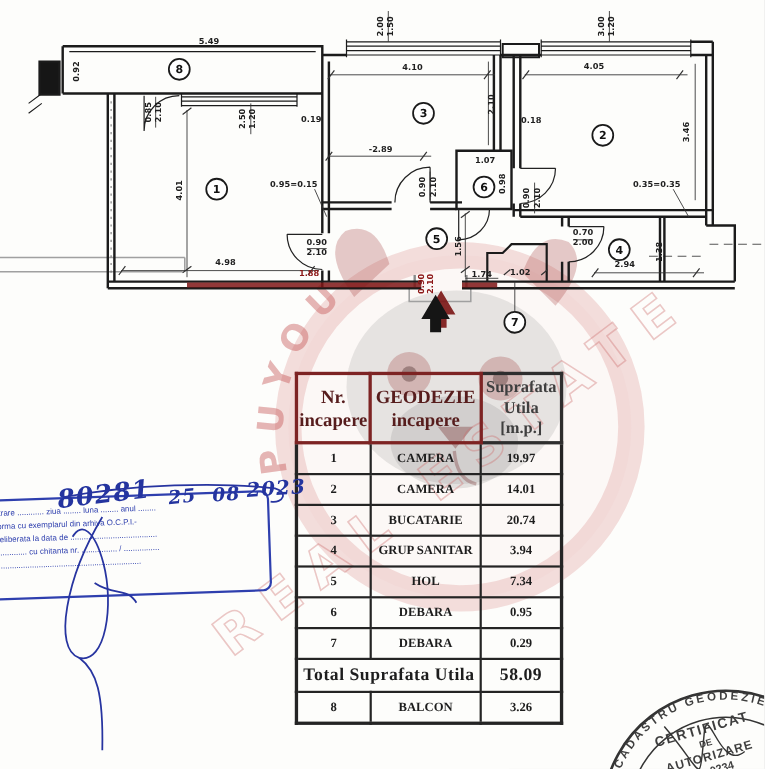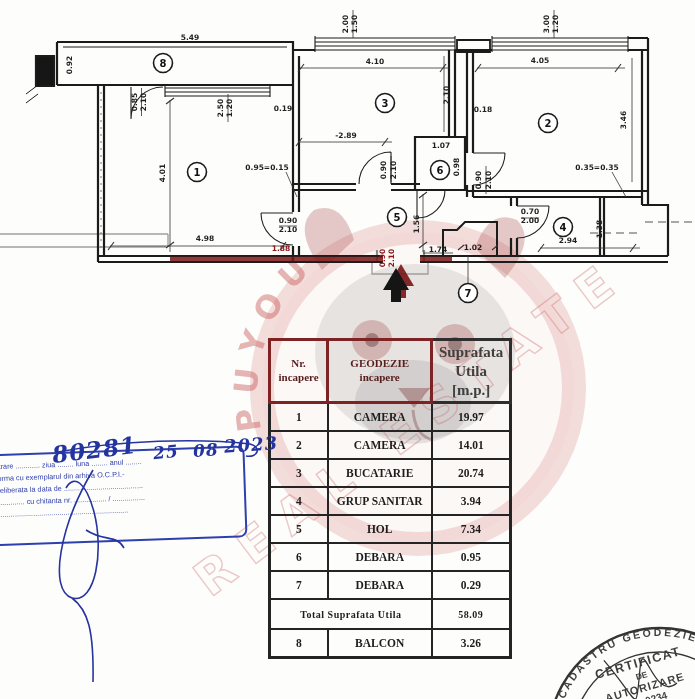--- a/index.html
+++ b/index.html
@@ -10,27 +10,27 @@
   .wm-svg{z-index:1;}
   .dim{font-family:"DejaVu Sans",sans-serif;font-size:7.5px;font-weight:700;fill:#1f1f1f;text-anchor:middle;}
   .dim.red{fill:#8c1616;}
   .roomnum{font-size:10px;font-weight:700;fill:#111;text-anchor:middle;}
   
   .areas-table{position:absolute;left:268px;top:338px;z-index:3;}
   .areas-table table{border-collapse:collapse;width:244px;background:transparent;
        font-family:"Liberation Serif","DejaVu Serif",serif;color:#1d1d1d;}
   .areas-table td,.areas-table th{border:2px solid #242424;text-align:center;padding:2px 1px;font-weight:700;}
   .areas-table table{border:3px solid #242424;}
-  .areas-table thead th{border:3px solid #7d2323;color:#571d1d;font-size:11px;line-height:1.25;}
+  .areas-table thead th{border:3px solid #7d2323;color:#571d1d;font-size:17px;line-height:1.25;}
   .areas-table thead th.h3{border-color:#2e2e2e;color:#3f3f3f;font-size:15px;}
   .areas-table tbody td{font-size:11.5px;height:22px;}
   .areas-table td.c-name{width:106px;text-align:center;}
   .areas-table td.c-nr{width:56px;}
   .areas-table td.c-area{width:76px;margin-left:28px;}
-  .areas-table tr.total-row td{font-size:10px;height:24px;letter-spacing:0.5px;}
+  .areas-table tr.total-row td{font-size:16px;height:24px;letter-spacing:0.5px;}
   
   .blue-stamp{position:absolute;left:-20px;top:450px;width:266px;height:92px;
       border:2px solid #2e3fae;border-radius:8px;transform:rotate(-2deg);
       z-index:4;color:#2e3fae;font-size:7.3px;line-height:12px;
       padding:5px 6px 0 14px;box-sizing:border-box;font-family:"Liberation Sans",sans-serif;}
   .hw{position:absolute;color:#24349f;font-style:italic;font-weight:600;z-index:5;
       font-family:"DejaVu Serif",serif;letter-spacing:1px;}
   .hw-number{left:52px;top:436px;font-size:23px;transform:rotate(-7deg);}
   .hw-day{left:153px;top:442px;font-size:17px;transform:rotate(-6deg);}
   .hw-month{left:193px;top:440px;font-size:17px;transform:rotate(-4deg);}

